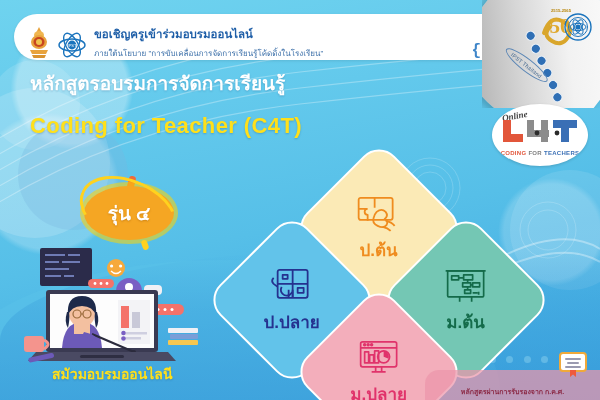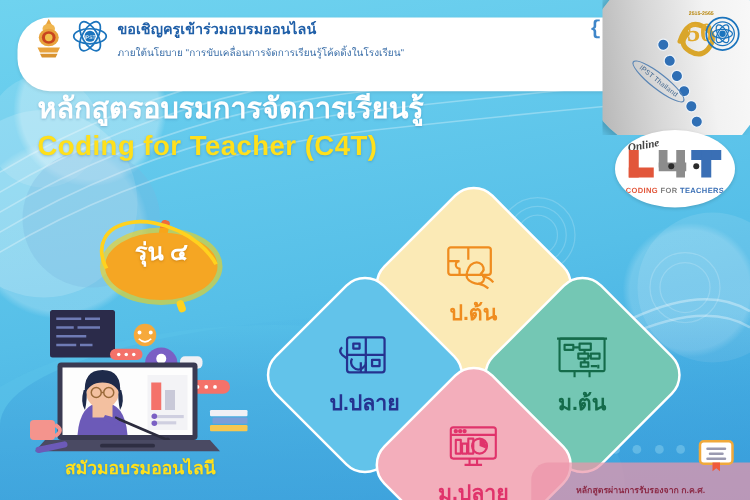--- a/index.html
+++ b/index.html
@@ -36,24 +36,24 @@
     border-top-left-radius:60% 90px;
   }
   .wave-arc{
     position:absolute;left:-60px;bottom:-120px;width:560px;height:260px;
     border-radius:50%;
     background:rgba(92,195,233,0.45);
   }
 
   
   .headerbar{
-    position:absolute;left:14px;top:14px;width:505px;height:59px;
+    position:absolute;left:14px;top:14px;width:505px;height:46px;
     background:#ffffff;
     border-radius:26px;
-    display:flex;align-items:flex-start;
+    display:flex;align-items:flex-end;
     padding:0 10px 0 12px;
     box-shadow:0 1px 3px rgba(0,0,0,0.10);
     overflow:hidden;
   }
   .logo-emblem{width:26px;height:34px;flex:none;margin-right:5px;position:relative;}
   .logo-ipst{width:30px;height:30px;flex:none;margin-right:7px;}
   .head-txt{flex:1;min-width:0;}
   .head-line1{
     font-size:11.5px;font-weight:bold;color:#1f5fa8;
     letter-spacing:0px;line-height:1.15;white-space:nowrap;
@@ -95,27 +95,27 @@
     border:1px solid #5b86b5;border-radius:50%;
     font-size:5.5px;color:#44688f;text-align:center;line-height:12px;
     letter-spacing:.2px;
   }
 
   
   .title{
     position:absolute;left:30px;top:72px;width:430px;
   }
   .t-line{
-    color:#ffffff;font-weight:bold;font-size:23px;line-height:1.25;
+    color:#ffffff;font-weight:bold;font-size:19px;line-height:1.25;
     text-shadow:0 1px 2px rgba(20,80,130,0.28);
     white-space:nowrap;
   }
   .t-eng{
     color:#ffe01b;font-weight:bold;font-size:22px;line-height:1.3;
-    letter-spacing:.4px;margin-top:2px;
+    letter-spacing:.4px;margin-top:16px;
     text-shadow:0 1px 2px rgba(20,80,130,0.30);
     white-space:nowrap;
   }
 
   
   .c4t{
     position:absolute;right:12px;top:104px;width:96px;height:62px;
     background:#ffffff;border-radius:50%;
     box-shadow:0 1px 3px rgba(0,0,0,0.16);
     overflow:hidden;
@@ -140,21 +140,21 @@
     position:absolute;inset:0;background:#f5a623;border-radius:50%;
     box-shadow:0 0 0 4px rgba(255,214,0,0.55);
   }
   .runbadge .ring{
     position:absolute;left:-7px;top:-6px;right:-7px;bottom:-6px;
     border:3px solid #ffd21e;border-radius:50%;
     border-right-color:transparent;border-bottom-color:transparent;
     transform:rotate(25deg);
   }
   .runbadge .txt{
-    position:absolute;inset:0;display:flex;justify-content:center;
+    position:absolute;inset:0;display:flex;align-items:center;justify-content:center;
     color:#ffffff;font-weight:bold;font-size:19px;gap:5px;
     text-shadow:0 1px 2px rgba(160,90,0,0.45);
   }
   .tick{position:absolute;width:7px;height:13px;background:#ef6a3a;border-radius:3px;}
   .tick.t1{left:44px;top:-10px;transform:rotate(14deg);}
   .tick.t2{left:58px;top:54px;width:6px;height:10px;background:#ffd21e;transform:rotate(-20deg);}
 
   
   .illus{position:absolute;left:22px;top:248px;width:185px;height:120px;}
 

